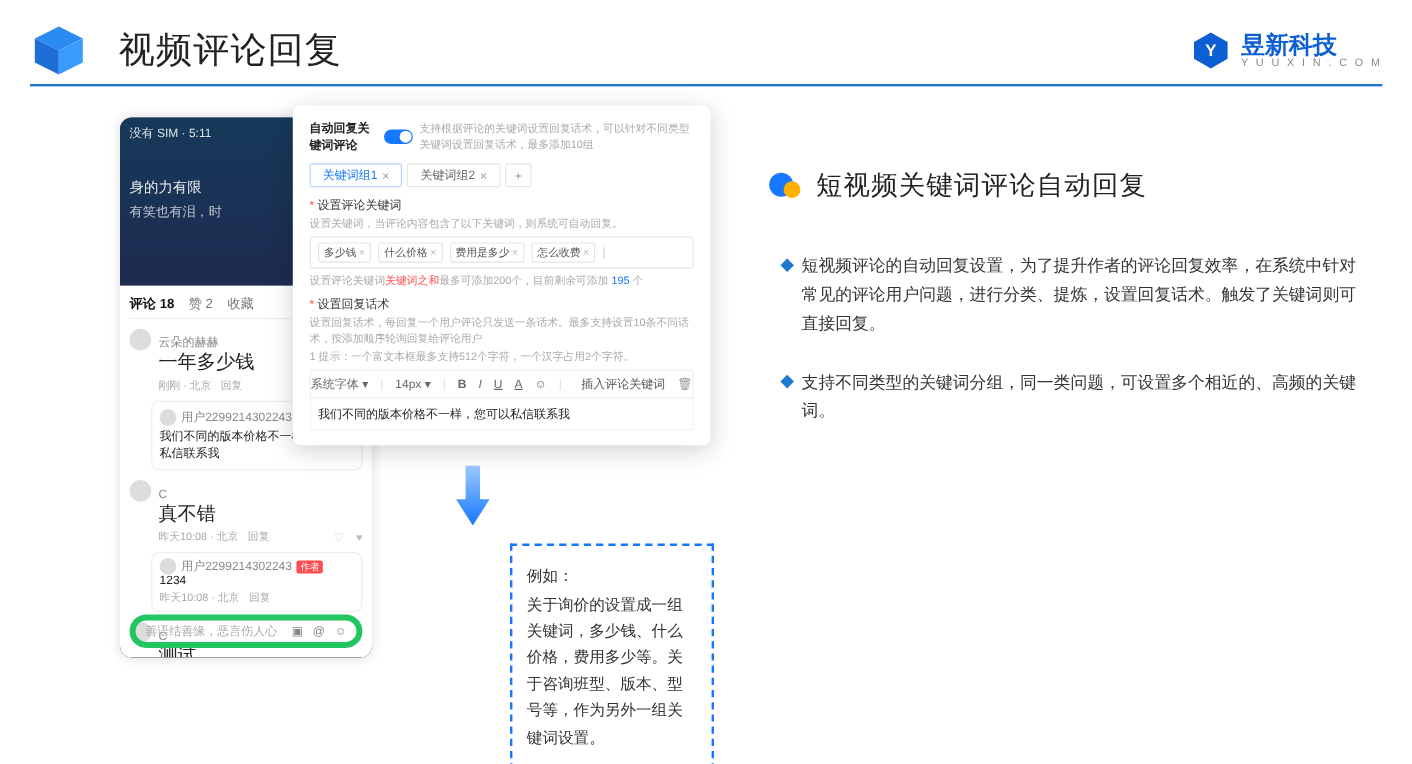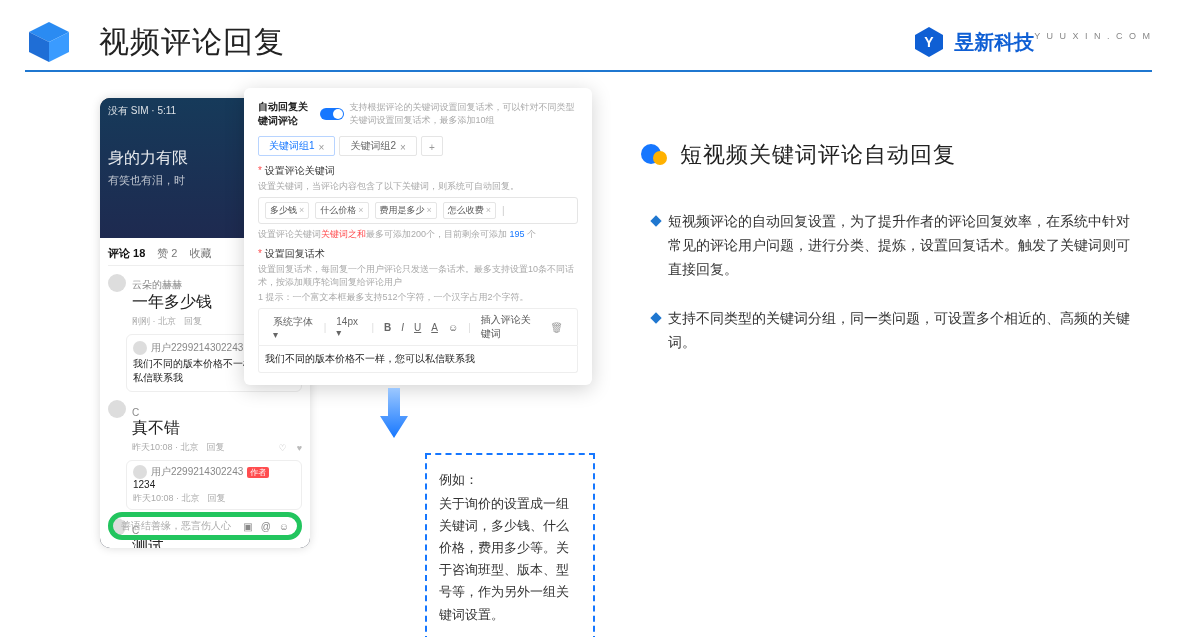--- a/index.html
+++ b/index.html
@@ -2,30 +2,30 @@
 <html><head>
 <meta charset="utf-8">
 <style>
   *{box-sizing:border-box;margin:0;padding:0;font-family:"Microsoft YaHei","PingFang SC",sans-serif}
   body{width:1177px;height:637px;background:#fff;position:relative;overflow:hidden}
   
   .hdr{position:absolute;top:20px;left:25px;right:25px;display:flex;align-items:center;justify-content:space-between}
   .hdr-left{display:flex;align-items:center;gap:26px}
   .hdr-title{font-size:30px;color:#222;letter-spacing:1px}
   .brand{display:flex;align-items:center;gap:8px}
-  .brand-txt{display:flex;line-height:1}
+  .brand-txt{display:flex;flex-direction:column;line-height:1}
   .brand-cn{font-size:20px;color:#0f5fd4;font-weight:600}
   .brand-dom{font-size:9px;color:#888;letter-spacing:2px}
   .hr{position:absolute;top:70px;left:25px;right:25px;height:2px;background:#1f77d0}
   
   .mock{position:absolute;top:98px;left:100px;width:510px;height:468px}
   .phone{position:absolute;left:0;top:0;width:210px;height:450px;background:#0f172a;border-radius:10px;box-shadow:0 0 10px rgba(0,0,0,.15);overflow:hidden}
   .phone-top{position:absolute;top:0;left:0;right:0;height:140px;background:linear-gradient(#163a5a,#1e2a50);color:#fff;padding:6px 8px;font-size:10px}
   .phone-top .sim{opacity:.85}
-  .phone-top .cap1{margin-top:30px;font-size:16px;opacity:.9}
+  .phone-top .cap1{margin-top:30px;font-size:12px;opacity:.9}
   .phone-top .cap2{font-size:11px;opacity:.7;margin-top:4px}
   .phone-body{position:absolute;top:140px;left:0;right:0;bottom:0;background:#fff;padding:8px 8px 40px;font-size:11px;color:#333;overflow:hidden}
   .tabstrip{display:flex;gap:12px;font-size:11px;color:#777;border-bottom:1px solid #eee;padding-bottom:4px}
   .tabstrip .act{color:#111;font-weight:600}
   .cmt{margin-top:8px}
   .cmt-hd{display:flex;align-items:flex-end;gap:6px}
   .avatar{width:18px;height:18px;border-radius:50%;background:#ddd;flex:none}
   .cmt-name{color:#888;font-size:10px}
   .cmt-body{margin-left:24px;font-size:16px;color:#222}
   .cmt-meta{margin-left:24px;font-size:9px;color:#aaa;display:flex;gap:8px;margin-top:2px;align-items:center}
@@ -46,21 +46,21 @@
   .ptab.active{color:#1677ff;border-color:#b8d4ff}
   .ptab .add{color:#999}
   .lbl{color:#333;margin:6px 0 2px}
   .lbl::before{content:"* ";color:#ff4d4f}
   .hint{font-size:9px;color:#aaa}
   .inputline{border:1px solid #e5e5e5;border-radius:3px;padding:4px 6px;margin:4px 0;display:flex;gap:6px;flex-wrap:wrap;align-items:center;min-height:22px}
   .chip{border:1px solid #e5e5e5;border-radius:2px;padding:1px 4px;font-size:9px;color:#555}
   .chip .x{color:#bbb;margin-left:2px}
   .hint .em{color:#ff4d4f}
   .hint .em2{color:#1677ff}
-  .toolbar{display:flex;align-items:center;gap:10px;border:1px solid #eee;border-top-left-radius:3px;border-top-right-radius:3px;padding:4px 14px;margin-top:4px;font-size:10px;color:#666}
+  .toolbar{display:flex;align-items:center;gap:10px;border:1px solid #eee;border-top-left-radius:3px;border-top-right-radius:3px;padding:4px 0;margin-top:4px;font-size:10px;color:#666}
   .toolbar .sep{color:#ddd}
   .toolbar .insert{margin-left:auto;color:#555}
   .editor{border:1px solid #eee;border-top:none;border-bottom-left-radius:3px;border-bottom-right-radius:3px;padding:6px;font-size:10px;color:#222;min-height:24px}
   
   .arrow{position:absolute;left:280px;top:290px;width:28px;height:50px}
   .arrow svg{width:100%;height:100%}
   
   .example{position:absolute;left:325px;top:355px;width:170px;border:2px dashed #1677ff;padding:14px 12px;font-size:13px;color:#333;line-height:1.7}
   .example .ex-title{margin-bottom:2px}
   

